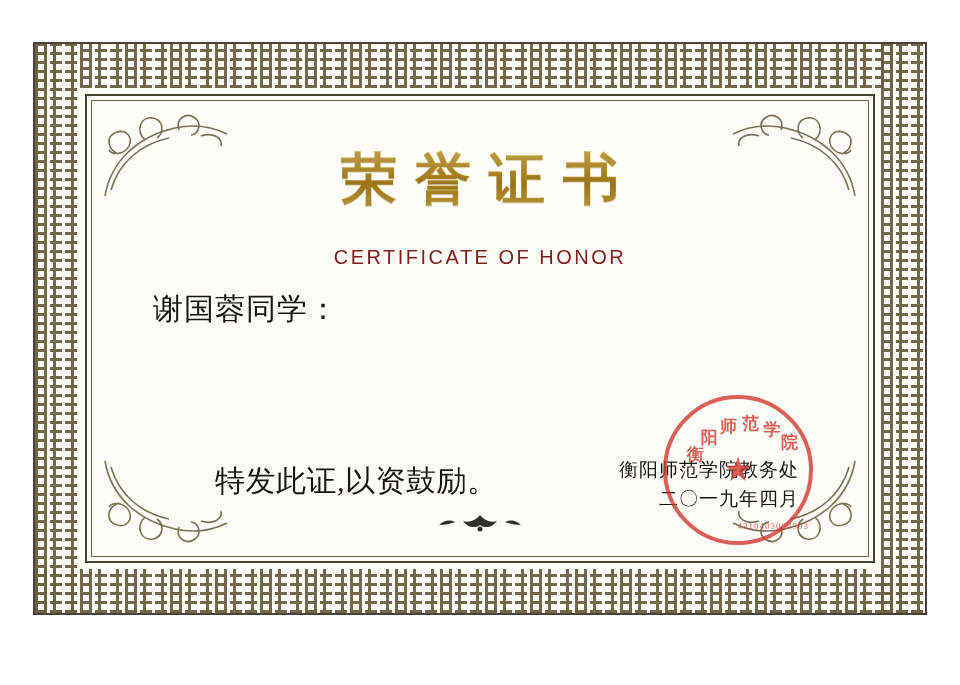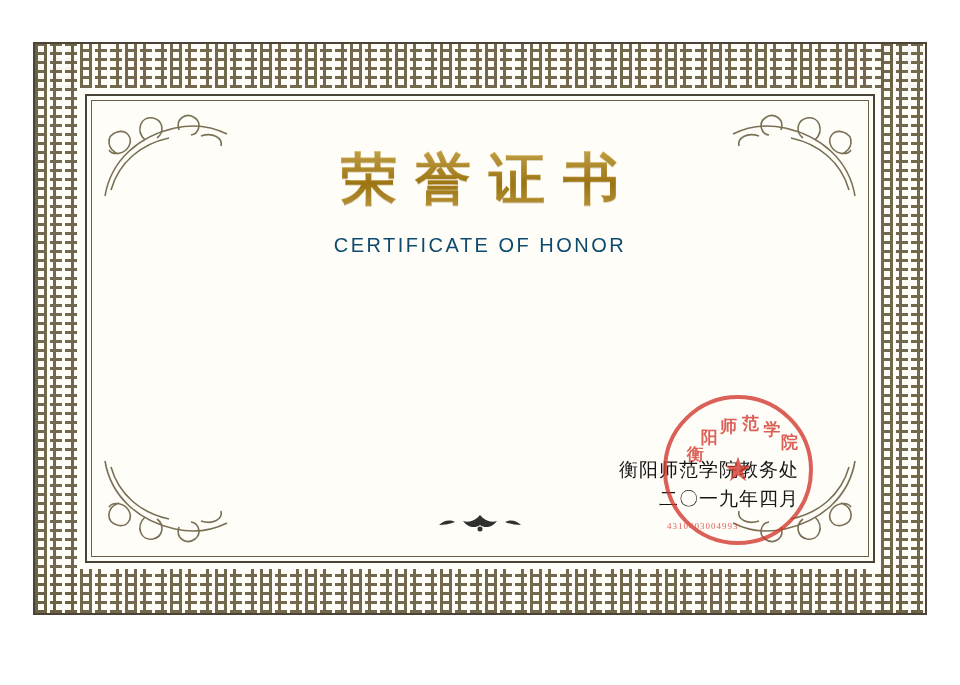--- a/index.html
+++ b/index.html
@@ -132,25 +132,25 @@
     font-weight: 700;
     color: #b8860b;
     background: linear-gradient(180deg, #e3c36a 0%, #a87c16 55%, #d9b65c 100%);
     -webkit-background-clip: text;
     background-clip: text;
     -webkit-text-fill-color: transparent;
     text-shadow: 0 1px 0 rgba(120,90,10,0.25);
     padding-left: 18px;
   }
   .title-en {
-    margin-top: 16px;
+    margin-top: 28px;
     font-family: "Liberation Sans", sans-serif;
     font-size: 20px;
     letter-spacing: 2.5px;
-    color: #0c4a6e;
+    color: #7f1d1d;
   }
 
   
   .body-zone {
     position: absolute;
     left: 58px;
     right: 58px;
     top: 185px;
   }
   .salutation {
@@ -210,21 +210,21 @@
     top: 50%;
     font-size: 17px;
     font-weight: 700;
     transform-origin: 0 0;
   }
   .seal .bottom-text {
     position: absolute;
     left: 0;
     right: 0;
     bottom: 10px;
-    text-align: left;
+    text-align: right;
     font-size: 9px;
     letter-spacing: 1px;
     margin-top: 39px;
   }
 
   
   .center-ornament {
     position: absolute;
     left: 50%;
     bottom: 16px;
@@ -296,24 +296,25 @@
         <path d="M100,26 C112,22 122,28 120,36"></path>
       </g>
     </svg>
 
     <div class="title-zone">
       <div class="title-cn">荣誉证书</div>
       <div class="title-en">CERTIFICATE OF HONOR</div>
     </div>
 
     <div class="body-zone">
+      <div class="salutation">谢国蓉同学：</div>
       <div class="para">
         <span class="indent"></span><br>
         <br>
-        <span class="indent"></span>
+        <span class="indent"></span><span>特发此证,以资鼓励。</span>
       </div>
     </div>
 
     <div class="signature">
       <div>衡阳师范学院教务处</div>
       <div>二〇一九年四月</div>
     </div>
 
     <div class="seal">
       <div class="arc-text">

